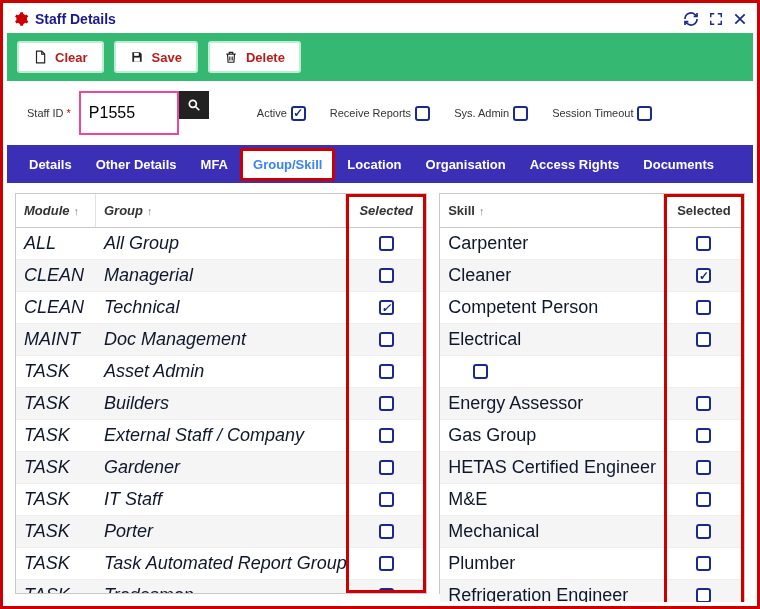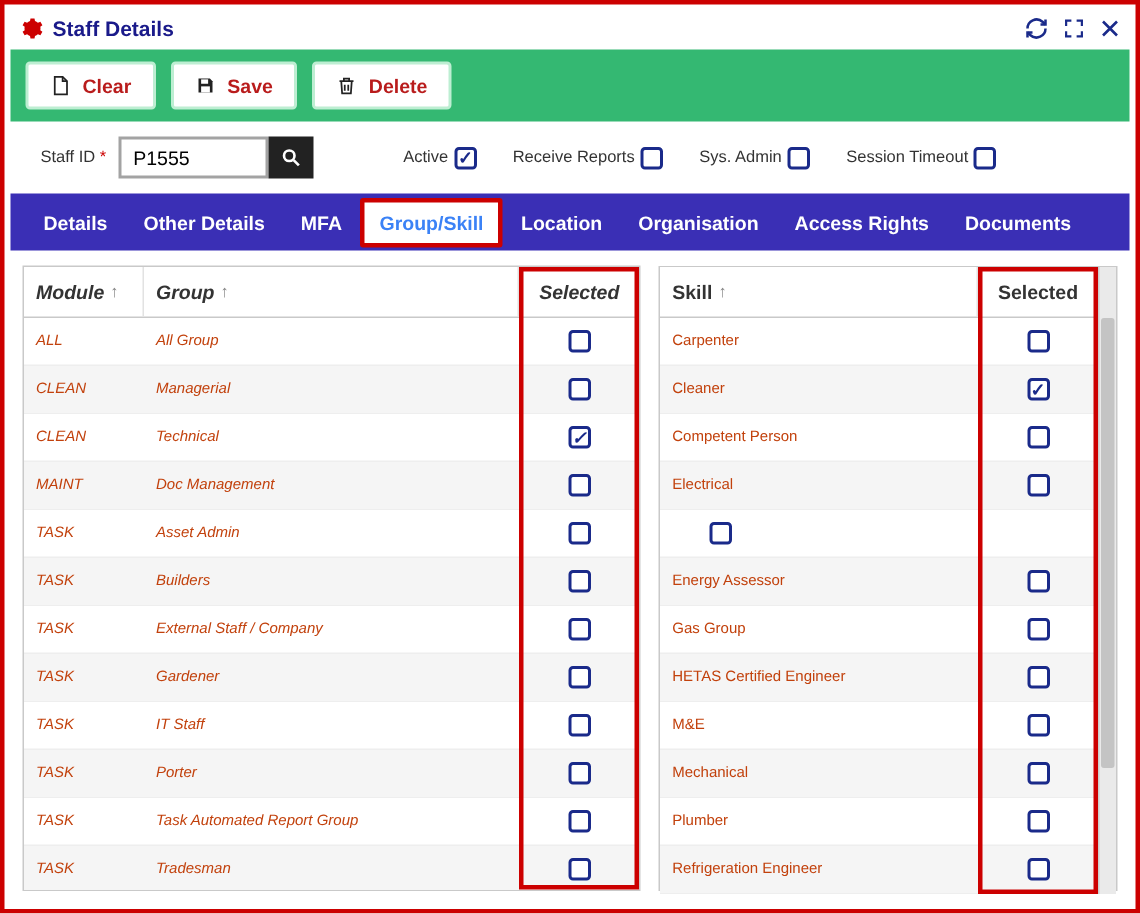--- a/index.html
+++ b/index.html
@@ -65,25 +65,25 @@
   .filter-row {
     display: flex;
     align-items: center;
     gap: 8px;
     padding: 10px 10px 10px 10px;
   }
   .label { font-size: 11px; color: #333; text-align: center; }
   .req { color: #c00; }
   .input-wrap { display: flex; align-items:stretch; }
   .text-input {
-    border: 2px solid #a3a3a3;
+    border: 2px solid #ec4899;
     padding: 4px 8px;
-    font-size: 13px;
+    font-size: 16px;
     width: 100px;
-    height: 28px;
+    height: 44px;
   }
   .search-btn {
     width: 30px; height: 28px;
     background: #222; color: #fff;
     display: flex; align-items: center; justify-content: center;
     cursor: pointer;
   }
   .chk-inline { display: flex; align-items: center; gap: 4px; margin-left: 16px; }
   .chk {
     width: 15px; height: 15px;
@@ -171,22 +171,22 @@
     display: flex;
     border-bottom: 1px solid #eee;
     height: 32px;
     align-items: stretch;
   }
   .trow:nth-child(even) .td { background: #f5f5f5; }
   .td {
     padding: 6px 8px;
     display: flex;
     align-items: center;
-    font-size: 10px;
-    color: #c2410c;
+    font-size: 18px;
+    color: #0f172a;
     overflow: hidden;
     text-overflow: ellipsis;
     white-space: nowrap;
   }
   .td.col-selected { justify-content: center; }
   
   .sel-highlight {
     position: absolute;
     top: 0;
     right: 0;
@@ -287,21 +287,21 @@
       <div class="input-wrap">
         <input class="text-input" value="P1555" style="">
         <div class="search-btn">
           <svg width="14" height="14" viewBox="0 0 24 24" fill="none" stroke="#fff" stroke-width="3">
               <circle cx="10" cy="10" r="6"></circle>
               <path d="M15 15l6 6"></path>
             </svg>
         </div>
       </div>
 
-      <div class="chk-inline" style="margin-left:52px">
+      <div class="chk-inline" style="margin-left:40px">
         <span class="label">Active</span>
         <span class="chk checked"></span>
       </div>
       <div class="chk-inline">
         <span class="label">Receive Reports</span>
         <span class="chk"></span>
       </div>
       <div class="chk-inline">
         <span class="label">Sys. Admin</span>
         <span class="chk"></span>

